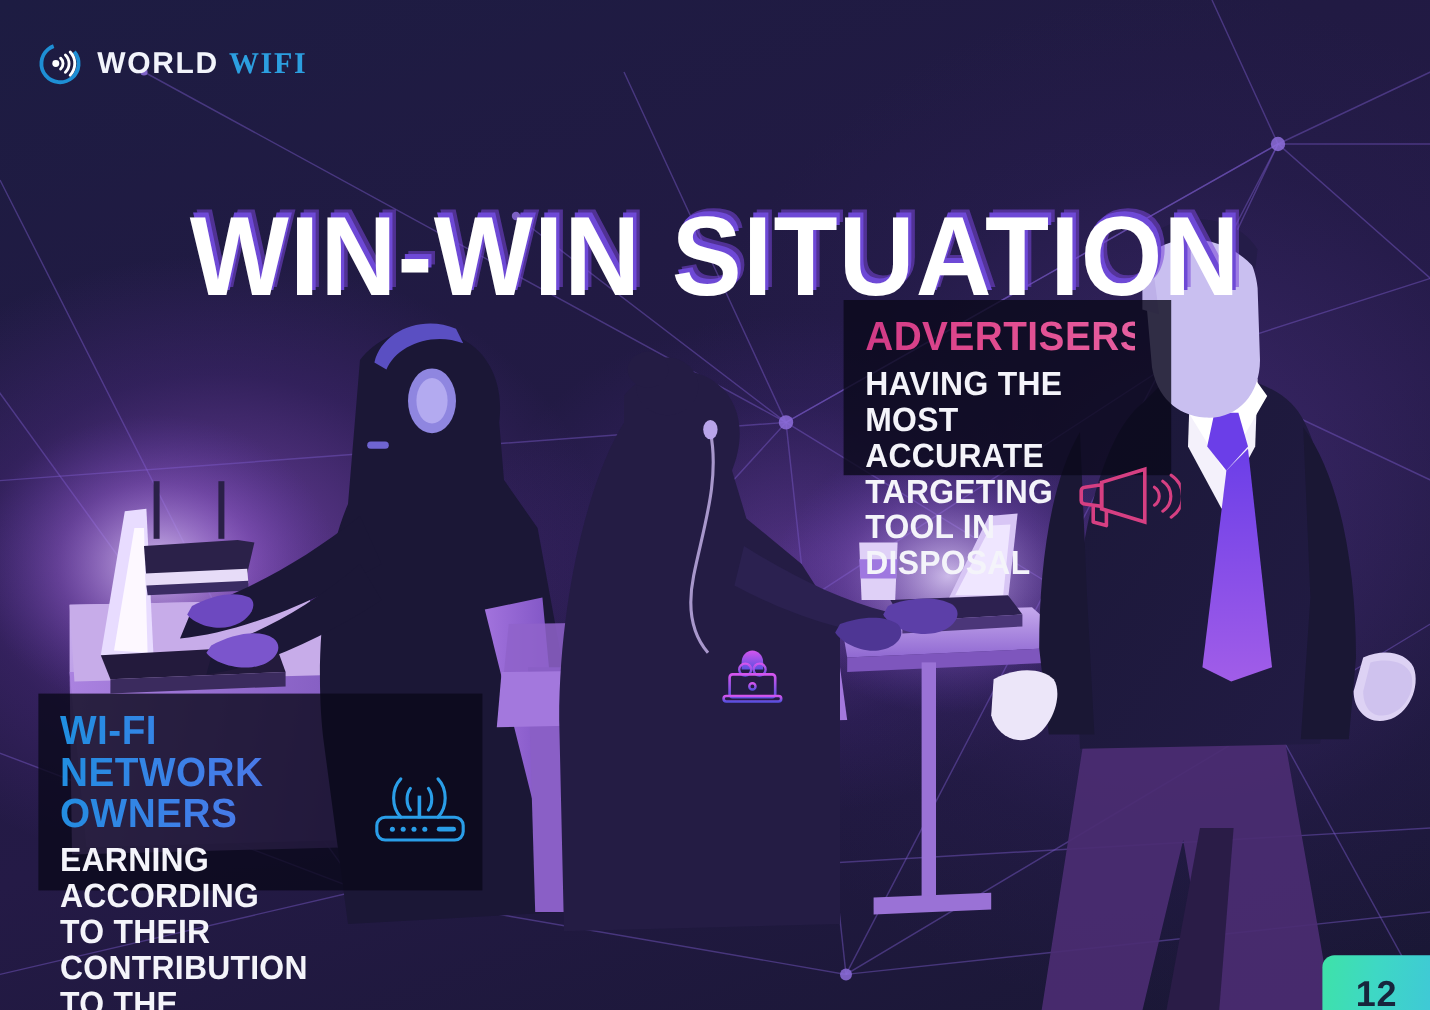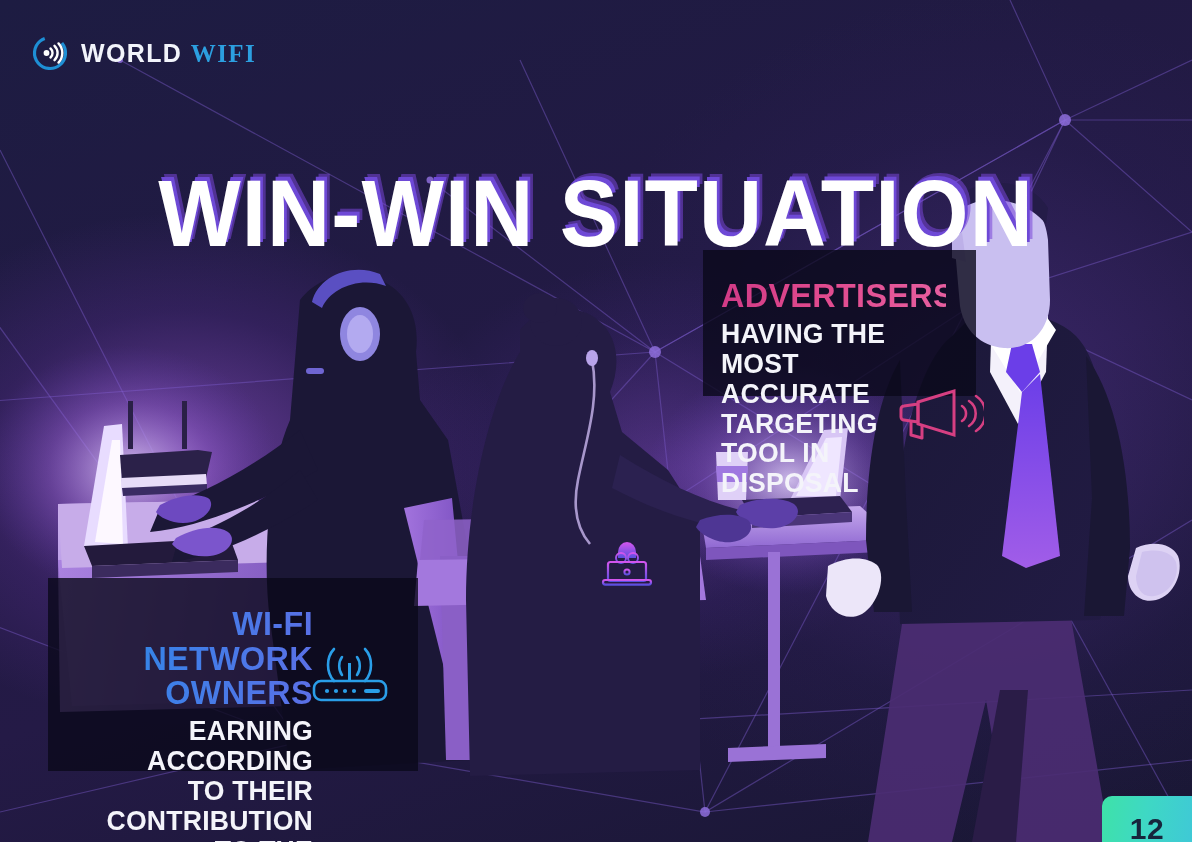--- a/index.html
+++ b/index.html
@@ -33,37 +33,37 @@
     font-family:"Liberation Sans Narrow","Liberation Sans",sans-serif;
     font-size:94px;font-weight:700;letter-spacing:.012em;
     color:#ffffff;line-height:1;
     transform:scaleX(.93);
     text-shadow:3px -4px 0 #6e49d6, 6px -7px 0 rgba(120,70,215,.55);
   }
 
   
   .panel{position:absolute;z-index:35;}
   .panel .plate{position:absolute;inset:0;background:rgba(10,9,26,.80);}
-  .panel .inner{position:relative;padding:28px 18px 16px 18px;}
+  .panel .inner{position:relative;padding:14px 18px 16px 18px;}
   .panel h2{
     margin:0 0 6px 0;
     font-family:"Liberation Sans Narrow","Liberation Sans",sans-serif;
     font-weight:700;font-size:34px;line-height:1.02;letter-spacing:.012em;
     transform:scaleX(.95);transform-origin:left center;
     -webkit-background-clip:text;background-clip:text;color:transparent;
   }
   .panel p{
     margin:0;color:#f4f4fa;
     font-family:"Liberation Sans Narrow","Liberation Sans",sans-serif;
     font-weight:700;font-size:28px;line-height:1.07;letter-spacing:.008em;
     transform:scaleX(.95);transform-origin:left center;
     white-space:pre-line;
   }
 
-  #panel-owners{left:48px;top:578px;width:370px;height:193px;text-align:right;}
+  #panel-owners{left:32px;top:578px;width:370px;height:164px;}
   #panel-owners h2{background-image:linear-gradient(100deg,#1f8fe0 0%,#3f7fe8 46%,#5b6fe6 100%);}
   #panel-owners .inner{padding-right:92px;}
 
   #panel-users{left:470px;top:537px;width:215px;height:192px;}
   #panel-users h2{background-image:linear-gradient(100deg,#8f54e8 0%,#b14fe0 70%,#c44ed8 100%);}
 
   #panel-ads{left:703px;top:250px;width:273px;height:146px;}
   #panel-ads h2{background-image:linear-gradient(100deg,#d13a86 0%,#e04a8e 45%,#e75fa0 100%);}
 
   

